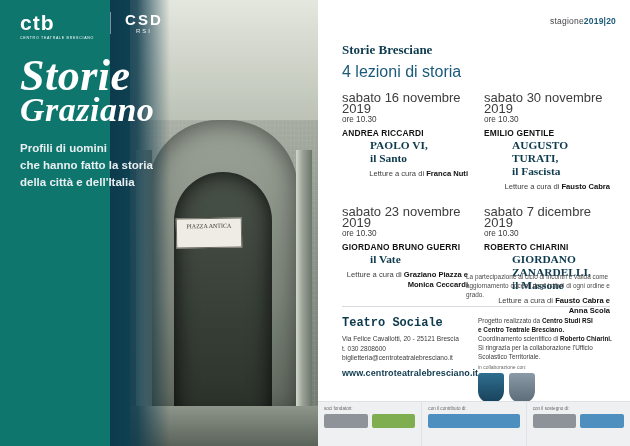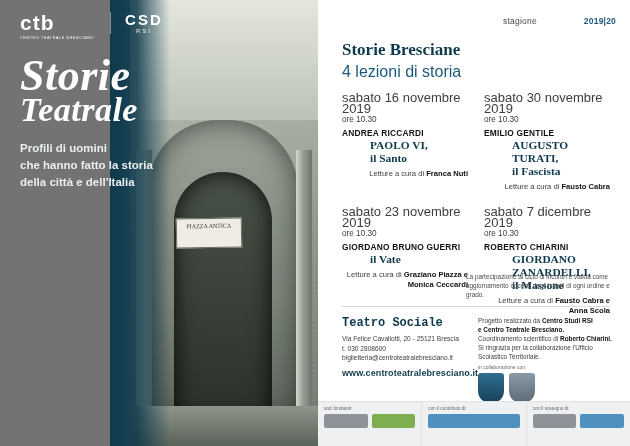--- a/index.html
+++ b/index.html
@@ -7,21 +7,21 @@
     width:630px;height:446px;
     font-family:"Liberation Sans", sans-serif;
     background:#ffffff;
     overflow:hidden;
   }
   .poster{position:relative;width:630px;height:446px;overflow:hidden;}
 
   
   .left{
     position:absolute;left:0;top:0;width:360px;height:446px;
-    background:#737373;
+    background:#0f766e;
     overflow:hidden;
   }
   
   .engraving{
     position:absolute;left:130px;top:0;width:188px;height:446px;
     background:
       repeating-linear-gradient(90deg, rgba(255,255,255,.05) 0 1px, rgba(0,0,0,0) 1px 4px),
       repeating-linear-gradient(0deg, rgba(255,255,255,.04) 0 1px, rgba(0,0,0,0) 1px 5px),
       linear-gradient(170deg,#bfc4bb 0%, #a9afa4 25%, #8e958b 55%, #6f776e 100%);
     filter:contrast(1.05);
@@ -79,24 +79,24 @@
   .subtitle{margin-top:12px;font-size:11.5px;line-height:17px;font-weight:bold;color:#e9eef0;}
 
   
   .right{
     position:absolute;left:318px;top:0;width:312px;height:446px;
     background:#ffffff;
   }
   .season{
     position:absolute;right:14px;top:16px;font-size:8.5px;color:#46474a;letter-spacing:.2px;
   }
-  .season b{color:#1b5a7a;font-weight:bold;padding-left:47px;}
+  .season b{color:#1b5a7a;font-weight:bold;}
 
   .r-title{position:absolute;left:24px;top:40px;color:#0d3a4d;}
-  .r-title .t{font-family:"Liberation Serif", serif;font-weight:bold;font-size:17px;line-height:20px;}
+  .r-title .t{font-family:"Liberation Serif", serif;font-weight:bold;font-size:13px;line-height:20px;}
   .r-title .s{font-size:16px;color:#1b5a7a;margin-top:3px;}
 
   .grid{position:absolute;left:24px;top:92px;width:268px;}
   .row{display:flex;gap:16px;margin-bottom:14px;}
   .cell{width:126px;}
   .date{font-size:13px;color:#3d3d3f;line-height:11px;}
   .hour{font-size:8.2px;color:#3d3d3f;line-height:11px;margin-bottom:3px;}
   .speaker{font-size:8.4px;font-weight:bold;color:#111;letter-spacing:.2px;margin-bottom:1px;}
   .work{font-family:"Liberation Serif", serif;font-weight:bold;font-size:11.4px;line-height:13px;color:#0d3a4d;margin-left:28px;}
   .reading{font-size:7.6px;color:#3d3d3f;line-height:10px;margin-top:4px;text-align:right;}
@@ -169,21 +169,21 @@
         <div class="sub">CENTRO TEATRALE BRESCIANO</div>
       </div>
       <div class="logo-csd">
         <div class="mark">CSD</div>
         <div class="sub">RSI</div>
       </div>
     </div>
 
     <div class="left-text">
       <div class="title-1">Storie</div>
-      <div class="title-2">Teatrale</div>
+      <div class="title-2">Graziano</div>
       <div class="subtitle">
         <div>Profili di uomini</div>
         <div>che hanno fatto la storia</div>
         <div>della città e dell'Italia</div>
       </div>
     </div>
     <div class="bottom-left"></div>
   </div>
 
   <div class="right">

